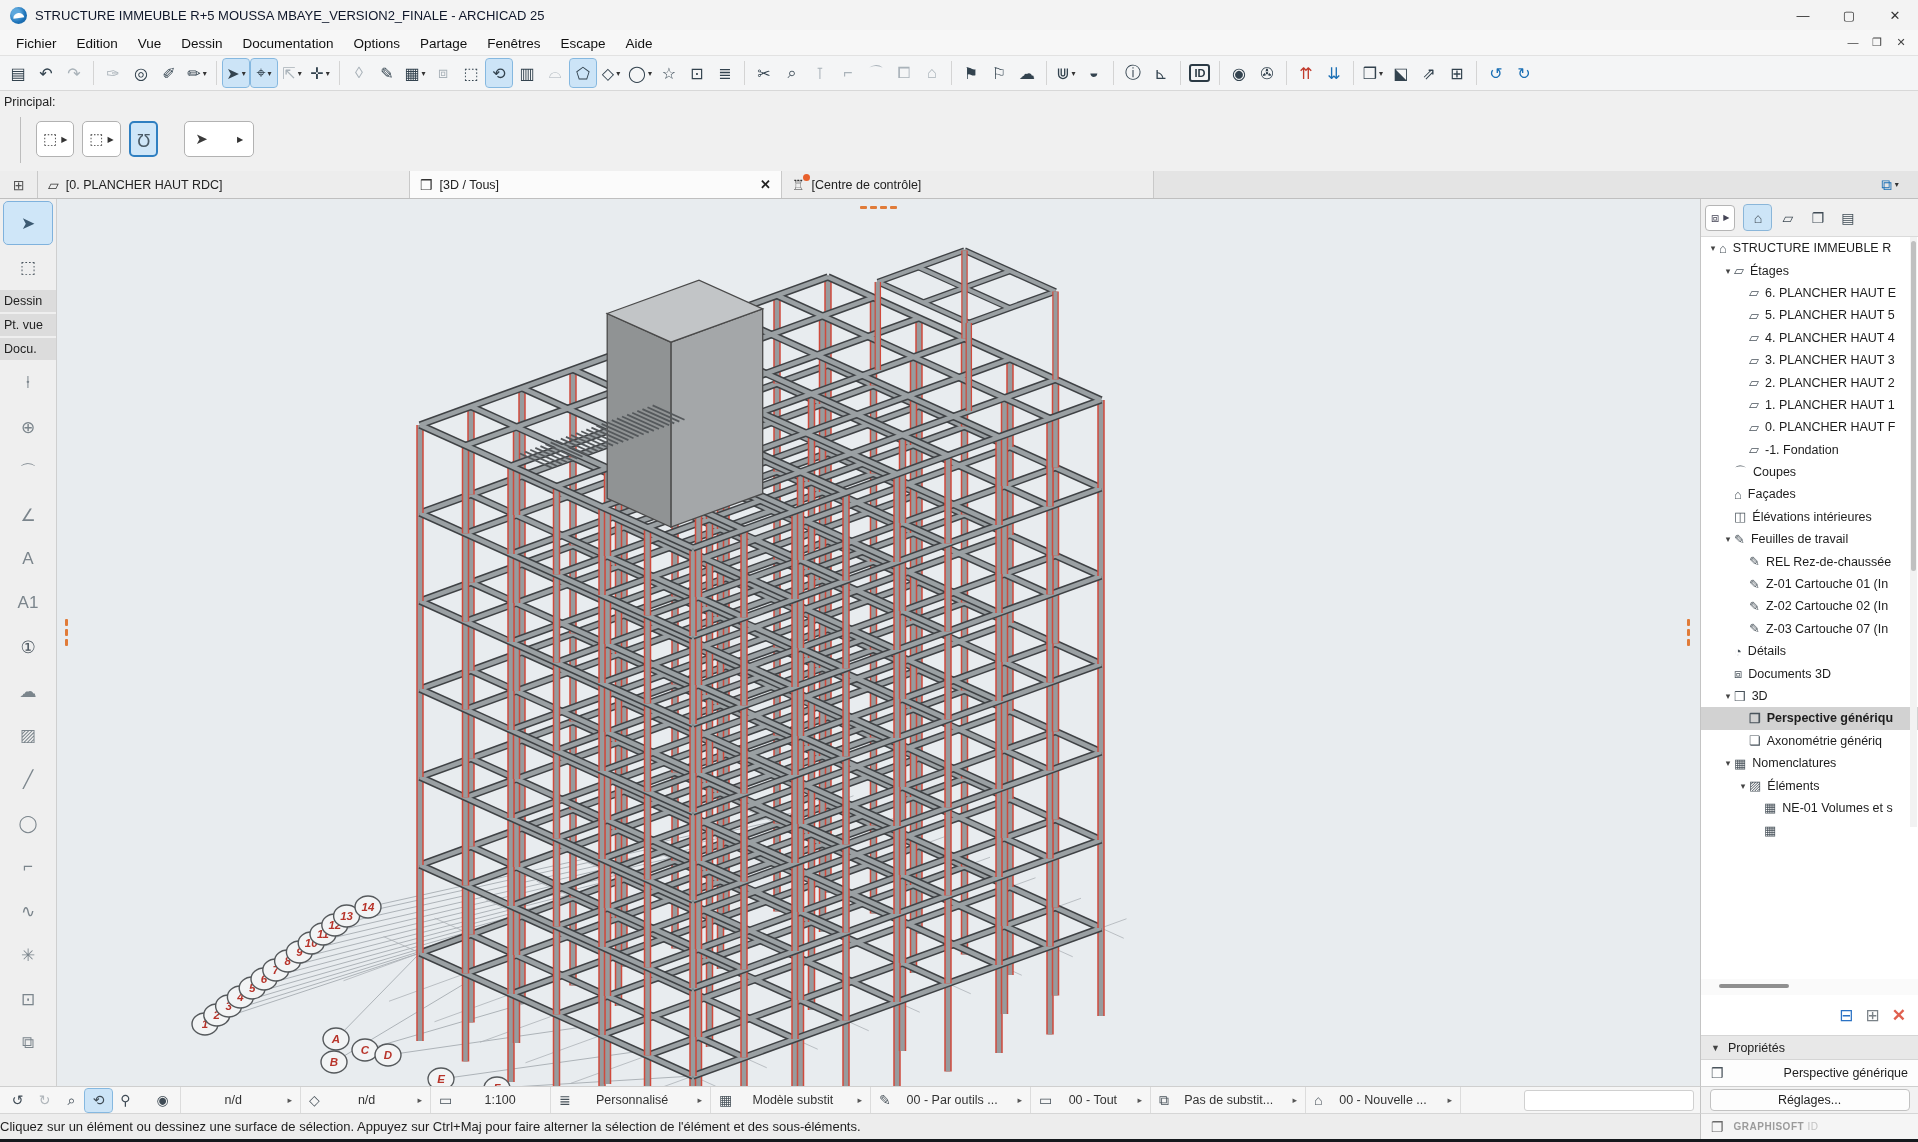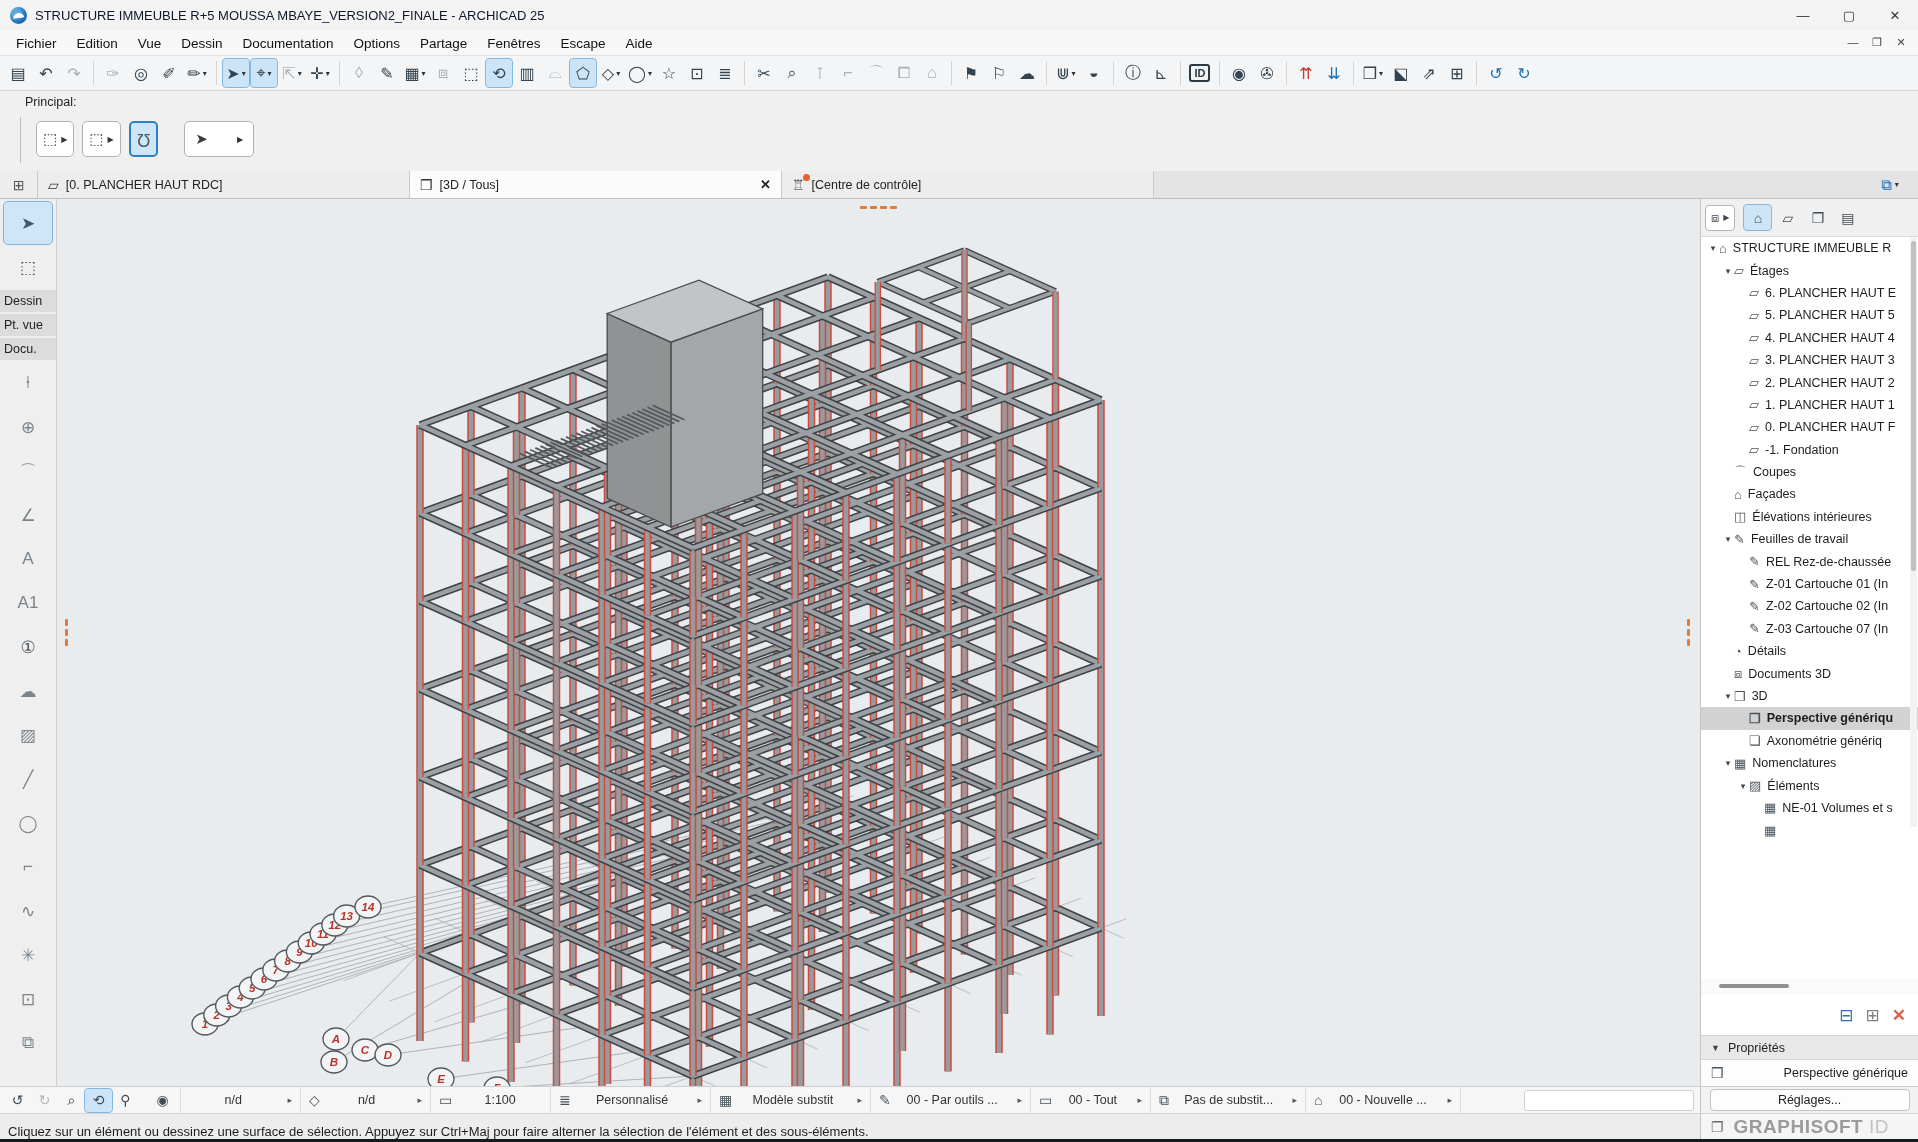--- a/index.html
+++ b/index.html
@@ -31,21 +31,21 @@
     border-radius:3px; margin:0 1px; color:#33434f; font-size:16px; padding:0 2px; }
   .tb-btn .dd { font-size:8px; margin-left:2px; color:#333; }
   .tb-btn.active { background:#cce4f7; outline:1px solid #85b8e0; }
   .tb-btn.dim { color:#a9b2b9; }
   .tb-btn.red { color:#c0392b; } .tb-btn.blue { color:#1a6fb5; }
   .tb-sep { width:1px; height:24px; background:#d4d4d4; margin:0 5px; }
   .tb-id { font-size:11px; font-weight:bold; border:2px solid #2b3a45; border-radius:3px; padding:1px 3px; color:#2b3a45; }
 
   
   .principal { height:80px; background:#f0f0f0; flex:0 0 auto; position:relative; }
-  .principal-label { position:absolute; left:25px; top:4px; font-size:12.5px; color:#222; }
+  .principal-label { position:absolute; left:4px; top:4px; font-size:12.5px; color:#222; }
   .principal-buttons { position:absolute; left:36px; top:30px; display:flex; gap:8px; align-items:center; }
   .pr-divider { position:absolute; left:20px; top:26px; width:1px; height:46px; background:#bdbdbd; }
   .p-btn { height:36px; background:#fff; border:1px solid #b2b2b2; border-radius:5px;
     display:flex; align-items:center; padding:0 6px; gap:4px; font-size:15px; color:#3a3a3a; }
   .p-btn .flyout { font-size:8px; color:#333; }
   .p-btn.active { background:#cfe6f8; border:2px solid #2f7fc1; color:#2f6e9e; }
   .p-btn.wide { width:70px; justify-content:space-between; padding:0 10px; margin-left:18px; }
   .magnet { display:inline-block; transform:rotate(180deg); font-size:18px; color:#4a5a66; }
 
   
@@ -121,26 +121,26 @@
   .bb-field .arrow { font-size:9px; color:#555; margin-left:4px; }
   .bb-free { flex:1; display:flex; align-items:center; justify-content:flex-end; padding-right:6px; }
   .bb-white { width:170px; height:21px; background:#fff; border:1px solid #d0d0d0; border-radius:3px; }
   .settings-row { width:218px; background:#f2f2f2; border-top:1px solid #cfcfcf; border-left:1px solid #c4c4c4;
     display:flex; align-items:center; justify-content:center; }
   .settings-btn { width:200px; height:22px; background:#fdfdfd; border:1px solid #c2c2c2; border-radius:4px;
     font-size:12.5px; color:#222; display:flex; align-items:center; justify-content:center; }
 
   
   .statusrow { height:26px; display:flex; flex:0 0 auto; }
-  .statusbar { width:1700px; background:#ededed; border-top:1px solid #d6d6d6; display:flex; align-items:flex-end;
-    padding-left:8px; font-size:13px; color:#1e1e1e; }
+  .statusbar { width:1700px; background:#ededed; border-top:1px solid #d6d6d6; display:flex; align-items:center;
+    padding-left:0; font-size:13px; color:#1e1e1e; }
   .gs-strip { width:218px; background:#f5f5f5; border-top:1px solid #d6d6d6; border-left:1px solid #c4c4c4;
     display:flex; align-items:center; gap:10px; padding:0 10px; }
   .gs-icon { font-size:14px; color:#6a6a6a; }
-  .gs-text { font-size:19px; font-weight:bold; color:#9b9b9b; letter-spacing:0.5px; }
+  .gs-text { font-size:10px; font-weight:bold; color:#9b9b9b; letter-spacing:0.5px; }
   .gs-text .lite { color:#c2c2c2; font-weight:normal; }
 </style>
 </head>
 <body>
 
 <div class="app">
 
   <div class="titlebar">
     <div class="app-logo"></div>
     <div class="title-text">STRUCTURE IMMEUBLE R+5 MOUSSA MBAYE_VERSION2_FINALE - ARCHICAD 25</div>

